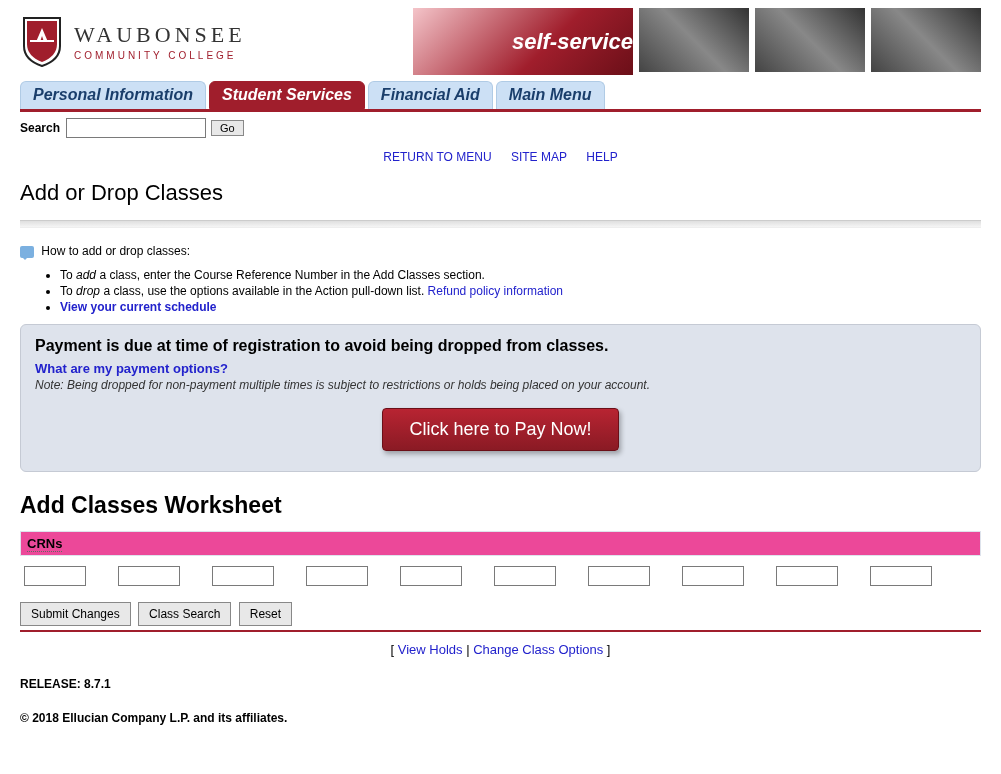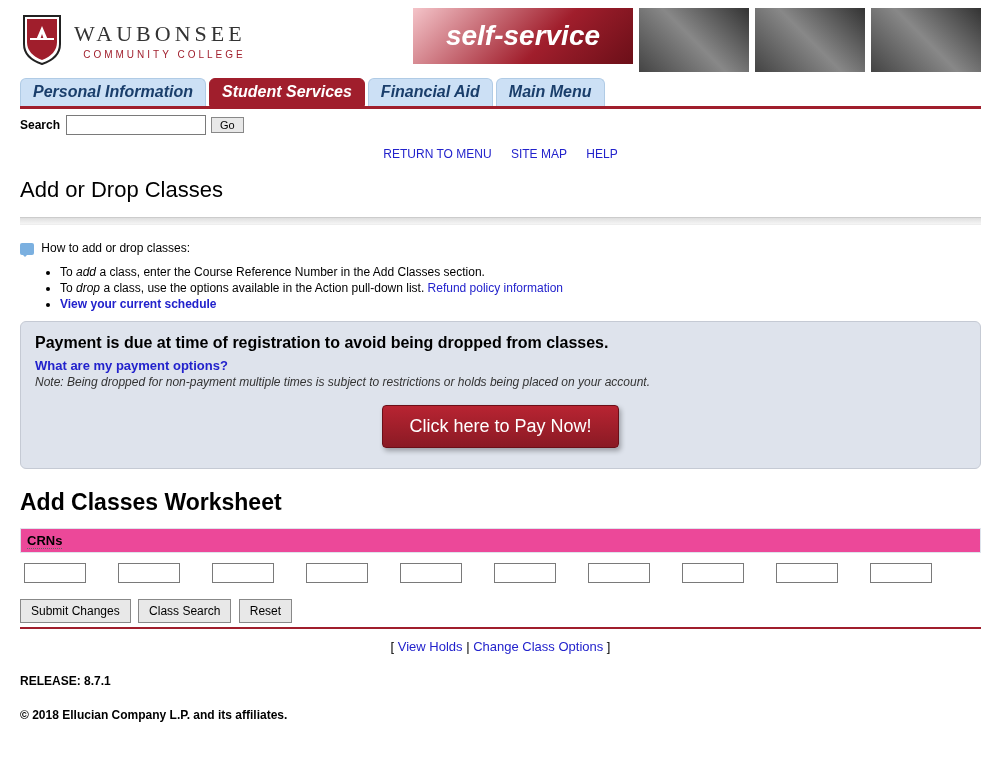--- a/index.html
+++ b/index.html
@@ -1,24 +1,24 @@
 <!DOCTYPE html>
 <html><head>
 <meta charset="utf-8">
 <style>
 * { margin: 0; padding: 0; box-sizing: border-box; }
 body { font-family: Verdana, Arial, sans-serif; font-size: 12px; background: #fff; width: 1001px; margin: 0 auto; color: #000; }
 .header { display: flex; align-items: center; justify-content: space-between; padding: 8px 20px 6px 20px; }
-.logo-area { display: flex; align-items: center; text-align: right; }
+.logo-area { display: flex; align-items: center; }
 .logo-shield { width: 44px; height: 52px; margin-right: 10px; }
 .logo-text { display: flex; flex-direction: column; }
 .logo-title { font-size: 22px; letter-spacing: 4px; color: #333; font-weight: normal; font-family: Georgia, serif; }
 .logo-sub { font-size: 10px; letter-spacing: 3px; color: #a01e2c; margin-top: 2px; }
 .banner-area { display: flex; gap: 6px; }
-.banner-self { width: 220px; height: 56px; background: linear-gradient(135deg, #f4c4c9 0%, #a01e2c 60%, #6b0f18 100%); display: flex; align-items: center; justify-content: center; color: #fff; font-size: 28px; font-weight: bold; font-style: italic; text-align: right; }
+.banner-self { width: 220px; height: 67px; background: linear-gradient(135deg, #f4c4c9 0%, #a01e2c 60%, #6b0f18 100%); display: flex; align-items: center; justify-content: flex-end; color: #fff; font-size: 22px; font-weight: bold; font-style: italic; text-align: right; }
 .banner-img { width: 110px; height: 64px; background: #555; filter: grayscale(100%); background: linear-gradient(45deg, #444 0%, #888 50%, #333 100%); }
 .tabs-wrap { padding: 0 20px; }
 .tabs { display: flex; border-bottom: 3px solid #a01e2c; }
 .tab { padding: 4px 12px; background: #cce0f5; color: #1a3e6b; font-weight: bold; font-size: 16px; border-radius: 6px 6px 0 0; margin-right: 3px; cursor: pointer; border: 1px solid #b0cbe5; border-bottom: none; font-style: italic; }
 .tab.active { background: #a01e2c; color: #fff; border: 1px solid #a01e2c; }
 .search-row { padding: 6px 20px; display: flex; align-items: center; }
 .search-label { font-weight: bold; margin-right: 6px; }
 .search-input { width: 140px; height: 20px; border: 1px solid #7a7a7a; font-size: 12px; padding: 1px 3px; }
 .go-btn { margin-left: 5px; padding: 1px 8px; font-size: 11px; border: 1px solid #888; background: #e8e8e8; cursor: pointer; }
 .nav-links { text-align: center; margin: 6px 0 16px 0; }

